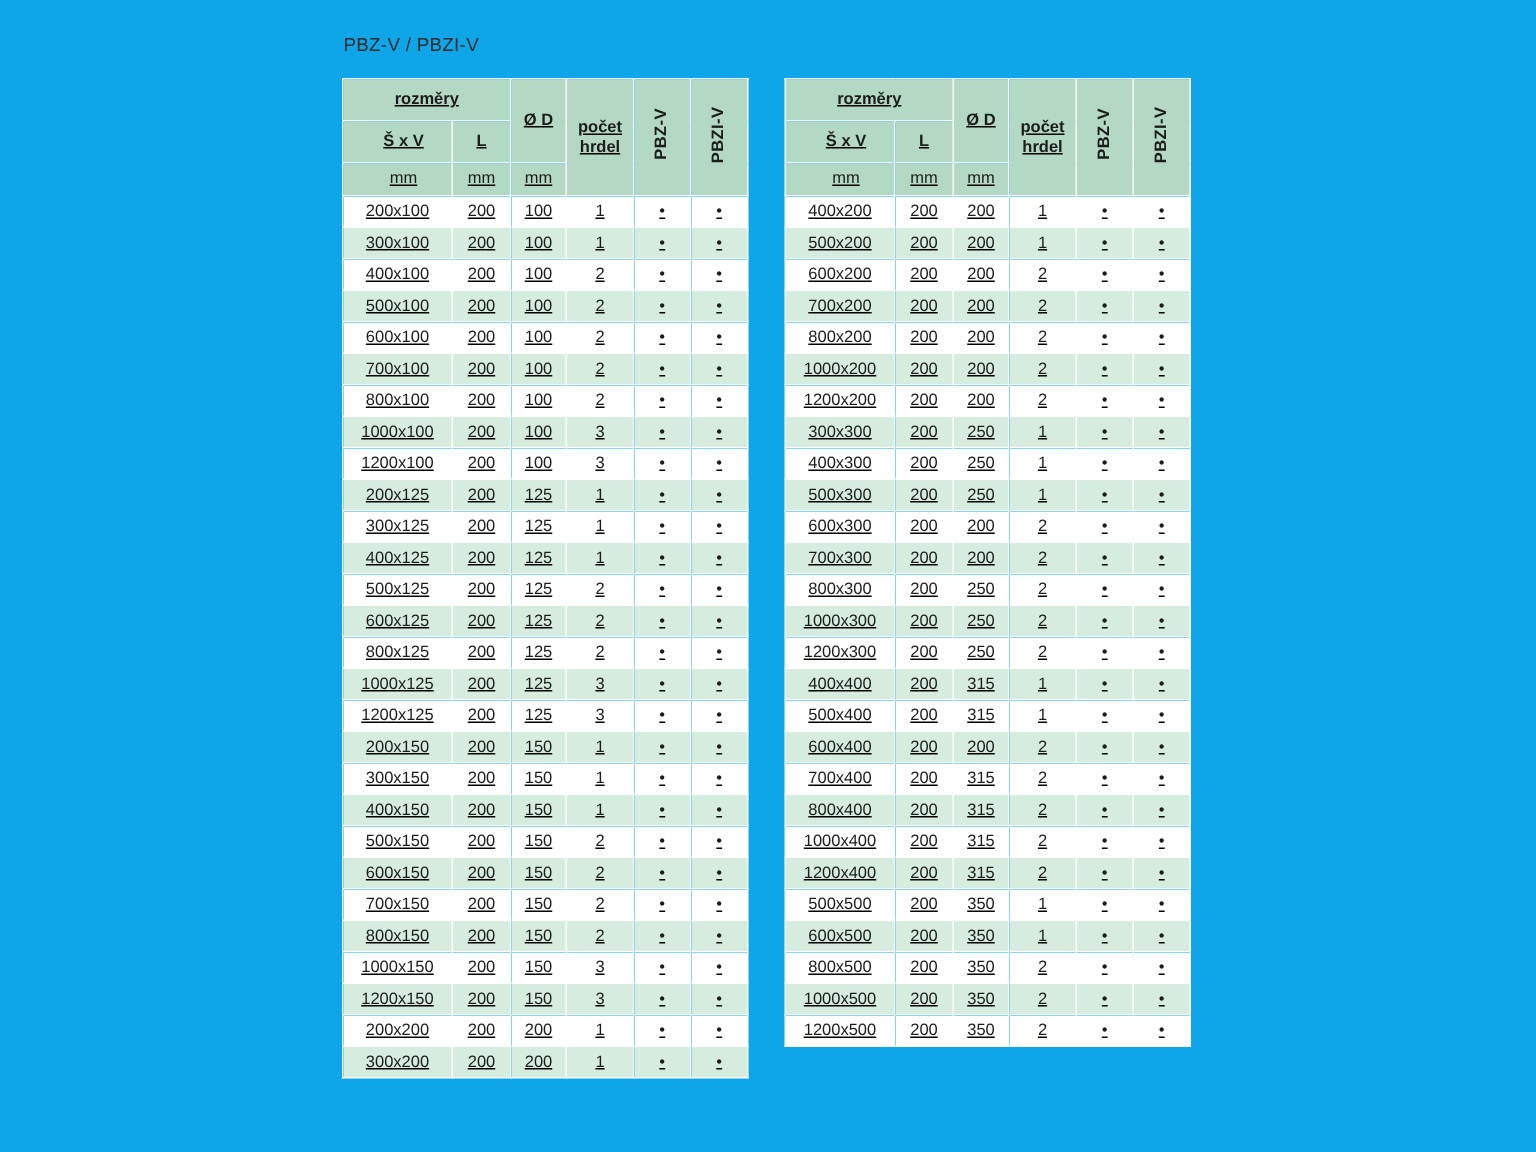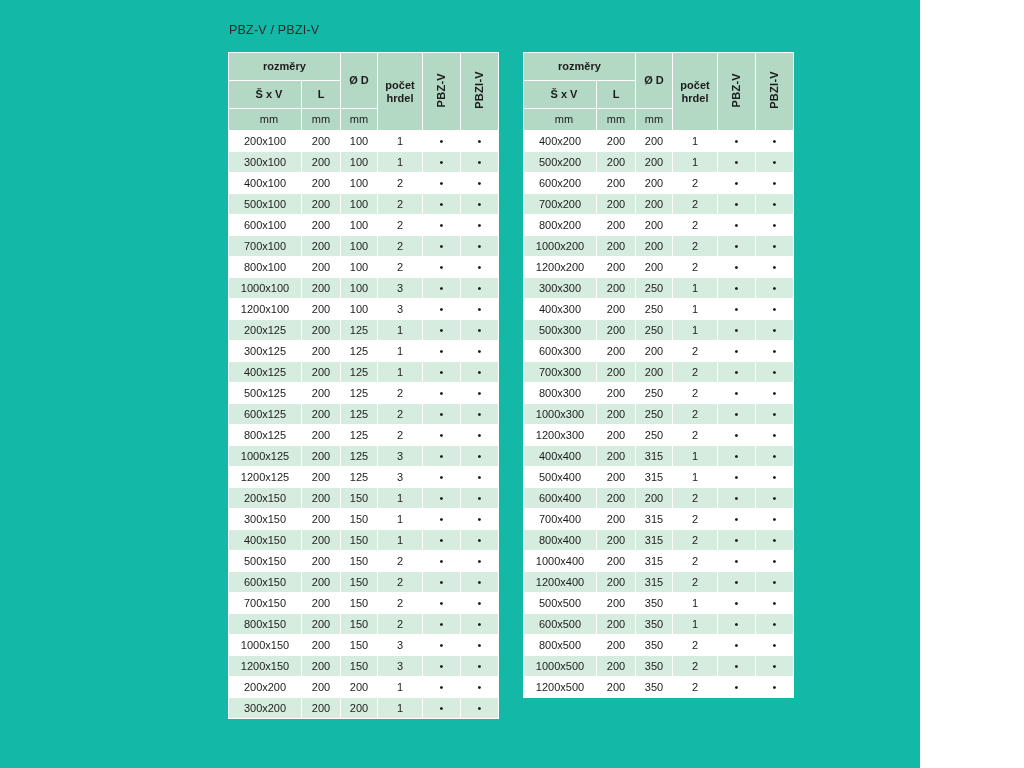--- a/index.html
+++ b/index.html
@@ -5,23 +5,23 @@
   html, body {
     margin: 0;
     padding: 0;
     background: #ffffff;
   }
   body {
     font-family: "Liberation Sans", sans-serif;
   }
   .page {
     position: relative;
-    width: 920px;
+    width: 1024px;
     height: 768px;
-    background: #14b8a6;
+    background: #0ea5e9;
     overflow: hidden;
   }
   .doc-title {
     position: absolute;
     left: 229px;
     top: 23px;
     font-size: 12.5px;
     color: #2b2b2b;
     letter-spacing: 0.2px;
   }
@@ -29,20 +29,21 @@
     position: absolute;
     left: 228px;
     top: 52px;
     display: flex;
     gap: 24px;
     align-items: flex-start;
   }
   table {
     border-collapse: collapse;
     table-layout: fixed;
+    text-decoration: underline;
   }
   th, td {
     border: 1px solid #ffffff;
     font-size: 11px;
     color: #1c1c1c;
     padding: 0;
     overflow: hidden;
     white-space: nowrap;
   }
   thead th {

